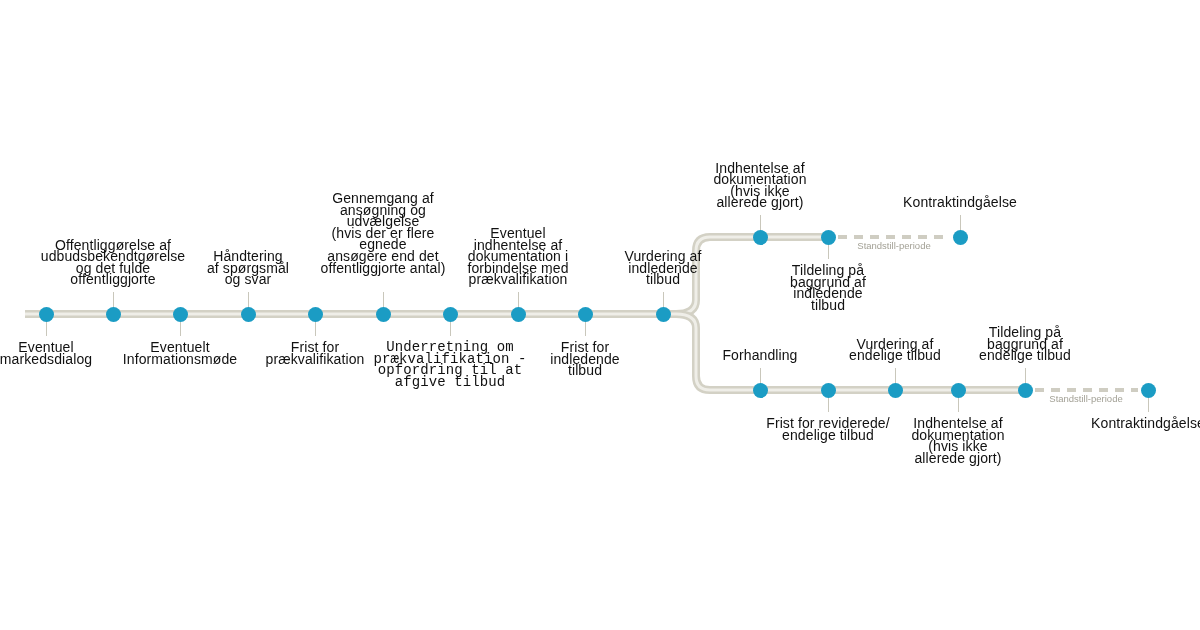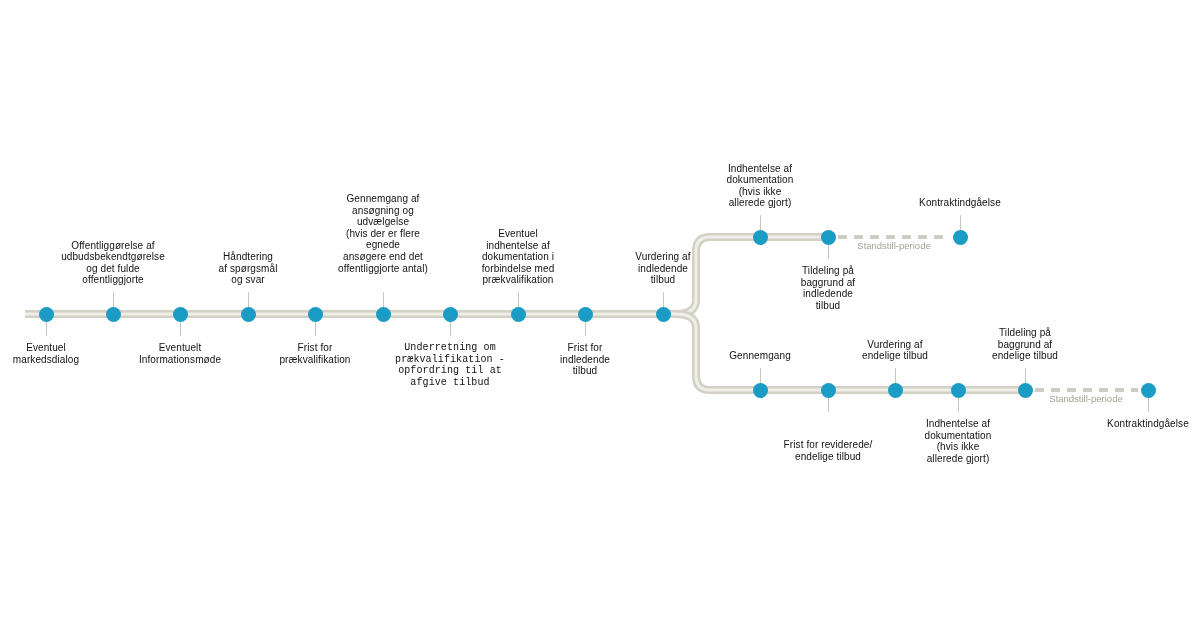--- a/index.html
+++ b/index.html
@@ -29,21 +29,21 @@
     position:absolute;
     width:1px;
     background:#c9c7bb;
     z-index:3;
   }
 
   
   .label{
     position:absolute;
     text-align:center;
-    font-size:10px;
+    font-size:14px;
     line-height:11.6px;
     color:#111111;
     letter-spacing:.1px;
     z-index:6;
     white-space:pre-line;
   }
   .label.above{transform:translateX(-50%);}
   .label.below{transform:translateX(-50%);}
 
   .standstill{
@@ -141,24 +141,24 @@
       <div class="node" style="left: 828px; top: 237px; background: rgb(27, 156, 196);"></div>
       <div class="label below" style="left: 828px; width: 160px; margin-left: 0px; transform: translateX(-50%); color: rgb(17, 17, 17); top: 265px;">Tildeling på
 baggrund af
 indledende
 tilbud</div>
       <div class="stem" style="left: 960px; height: 22px; top: 215px;"></div>
       <div class="node" style="left: 960px; top: 237px; background: rgb(27, 156, 196);"></div>
       <div class="label above" style="left: 960px; width: 160px; margin-left: 0px; transform: translateX(-50%); color: rgb(17, 17, 17); top: 197.4px;">Kontraktindgåelse</div>
       <div class="stem" style="left: 760px; height: 22px; top: 368px;"></div>
       <div class="node" style="left: 760px; top: 390px; background: rgb(27, 156, 196);"></div>
-      <div class="label above" style="left: 760px; width: 160px; margin-left: 0px; transform: translateX(-50%); color: rgb(17, 17, 17); top: 350.4px;">Gennemgang</div>
+      <div class="label above" style="left: 760px; width: 160px; margin-left: 0px; transform: translateX(-50%); color: rgb(17, 17, 17); top: 350.4px;">Forhandling</div>
       <div class="stem" style="left: 828px; height: 22px; top: 390px;"></div>
       <div class="node" style="left: 828px; top: 390px; background: rgb(27, 156, 196);"></div>
-      <div class="label below" style="left: 828px; width: 160px; margin-left: 0px; transform: translateX(-50%); color: rgb(17, 17, 17); top: 439px;">Frist for reviderede/
+      <div class="label below" style="left: 828px; width: 160px; margin-left: 0px; transform: translateX(-50%); color: rgb(17, 17, 17); top: 418px;">Frist for reviderede/
 endelige tilbud</div>
       <div class="stem" style="left: 895px; height: 22px; top: 368px;"></div>
       <div class="node" style="left: 895px; top: 390px; background: rgb(27, 156, 196);"></div>
       <div class="label above" style="left: 895px; width: 160px; margin-left: 0px; transform: translateX(-50%); color: rgb(17, 17, 17); top: 338.8px;">Vurdering af
 endelige tilbud</div>
       <div class="stem" style="left: 958px; height: 22px; top: 390px;"></div>
       <div class="node" style="left: 958px; top: 390px; background: rgb(27, 156, 196);"></div>
       <div class="label below" style="left: 958px; width: 160px; margin-left: 0px; transform: translateX(-50%); color: rgb(17, 17, 17); top: 418px;">Indhentelse af
 dokumentation
 (hvis ikke

